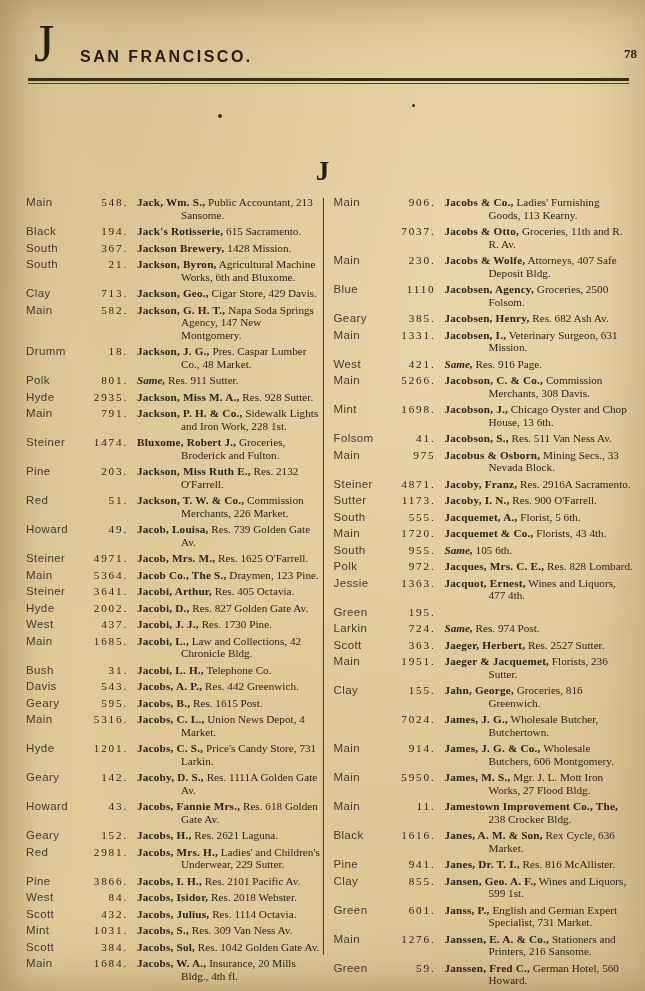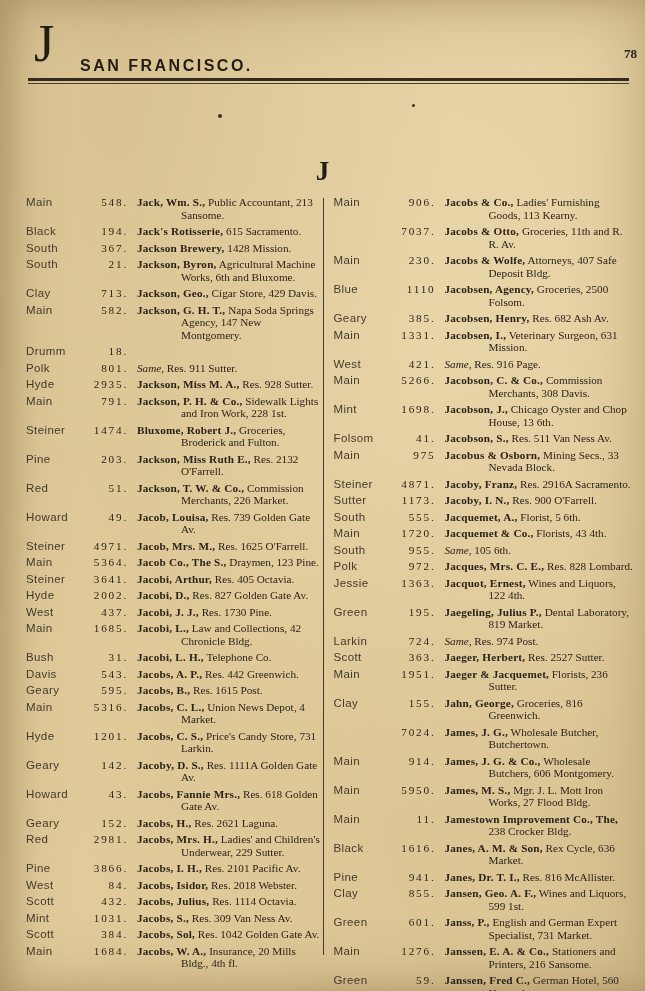--- a/index.html
+++ b/index.html
@@ -21,21 +21,21 @@
   .speck{position:absolute;background:#3a3023;border-radius:50%;}
   
   .hdr-bigletter{
     position:absolute;left:34px;top:18px;
     font-family:"Liberation Serif",serif;font-size:52px;font-weight:400;line-height:1;
     color:#241d14;
   }
   .hdr-title{
     position:absolute;left:80px;top:48px;
     font-family:"Liberation Sans","DejaVu Sans",sans-serif;
-    font-weight:bold;font-size:16px;letter-spacing:2.5px;color:#241d14;margin-top:9px;
+    font-weight:bold;font-size:16px;letter-spacing:2.5px;color:#241d14;
   }
   .hdr-pageno{
     position:absolute;right:8px;top:46px;
     font-size:13px;font-weight:bold;color:#2b231a;
   }
   .hdr-rule{
     position:absolute;left:28px;right:16px;top:78px;height:2px;
     border-top:3px solid #342b1f;border-bottom:1px solid #4a4032;
   }
   .section-letter{
@@ -62,21 +62,21 @@
     width:46px;flex:none;text-align:right;
     font-size:11.2px;line-height:12.5px;letter-spacing:1.8px;color:#2b231a;
     white-space:nowrap;
   }
   .txt{
     flex:1;margin-left:9px;
     font-size:11.2px;line-height:12.5px;color:#2b231a;
     padding-left:44px;text-indent:-44px;
   }
   .txt b{font-weight:bold;letter-spacing:0.2px;}
-  .txt i{font-style:italic;}
+  .txt i{font-style:italic;font-weight:bold;}
 </style>
 </head>
 <body>
 
 <div class="page">
   <span class="speck" style="left:218px;top:114px;width:4px;height:4px;"></span>
   <span class="speck" style="left:412px;top:104px;width:3px;height:3px;"></span>
 
   <div class="hdr-bigletter">J</div>
   <div class="hdr-title">SAN FRANCISCO.</div>
@@ -112,20 +112,21 @@
           <span class="txt"><b>Jackson, Geo.,</b><span> Cigar Store, 429 Davis.</span></span>
         </div>
         <div class="entry">
           <span class="ex">Main</span>
           <span class="num">582.</span>
           <span class="txt"><b>Jackson, G. H. T.,</b><span> Napa Soda Springs Agency, 147 New Montgomery.</span></span>
         </div>
         <div class="entry">
           <span class="ex">Drumm</span>
           <span class="num">18.</span>
+          <span class="txt"><b>Jackson, J. G.,</b><span> Pres. Caspar Lumber Co., 48 Market.</span></span>
         </div>
         <div class="entry">
           <span class="ex">Polk</span>
           <span class="num">801.</span>
           <span class="txt"><i>Same,</i><span> Res. 911 Sutter.</span></span>
         </div>
         <div class="entry">
           <span class="ex">Hyde</span>
           <span class="num">2935.</span>
           <span class="txt"><b>Jackson, Miss M. A.,</b><span> Res. 928 Sutter.</span></span>
@@ -344,26 +345,25 @@
           <span class="txt"><i>Same,</i><span> 105 6th.</span></span>
         </div>
         <div class="entry">
           <span class="ex">Polk</span>
           <span class="num">972.</span>
           <span class="txt"><b>Jacques, Mrs. C. E.,</b><span> Res. 828 Lombard.</span></span>
         </div>
         <div class="entry">
           <span class="ex">Jessie</span>
           <span class="num">1363.</span>
-          <span class="txt"><b>Jacquot, Ernest,</b><span> Wines and Liquors, 122 4th.</span></span>
+          <span class="txt"><b>Jacquot, Ernest,</b><span> Wines and Liquors, 477 4th.</span></span>
         </div>
         <div class="entry">
           <span class="ex">Green</span>
           <span class="num">195.</span>
-          <span class="txt"><b>Jaegeling, Julius P.,</b><span> Dental Laboratory, 819 Market.</span></span>
         </div>
         <div class="entry">
           <span class="ex">Larkin</span>
           <span class="num">724.</span>
           <span class="txt"><i>Same,</i><span> Res. 974 Post.</span></span>
         </div>
         <div class="entry">
           <span class="ex">Scott</span>
           <span class="num">363.</span>
           <span class="txt"><b>Jaeger, Herbert,</b><span> Res. 2527 Sutter.</span></span>

